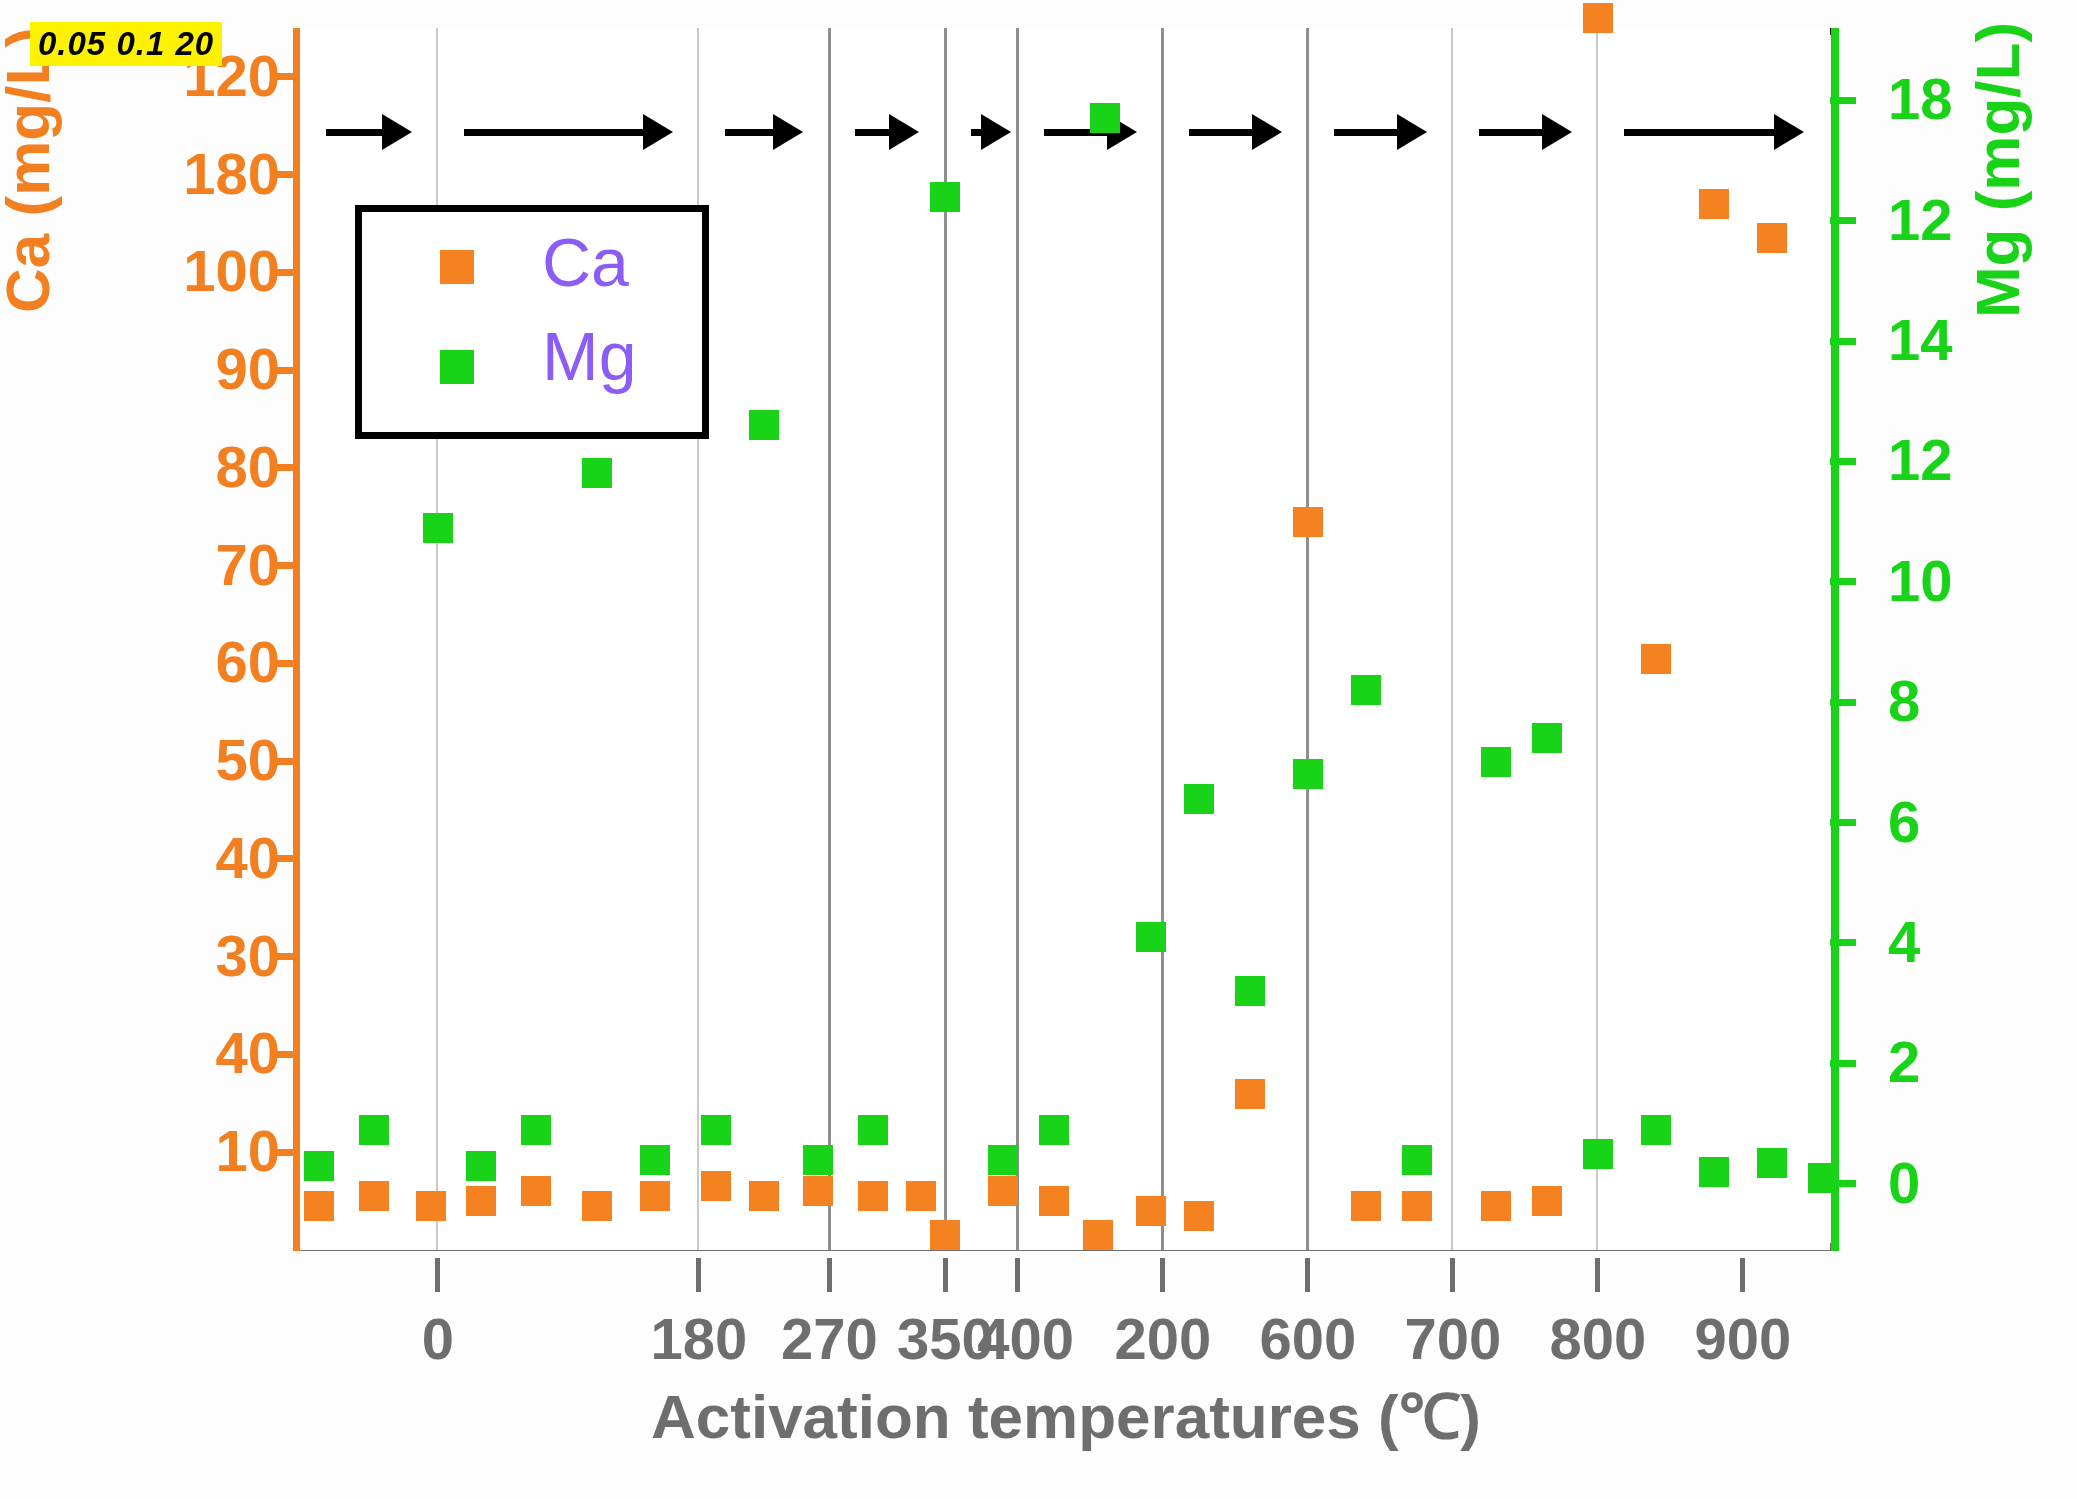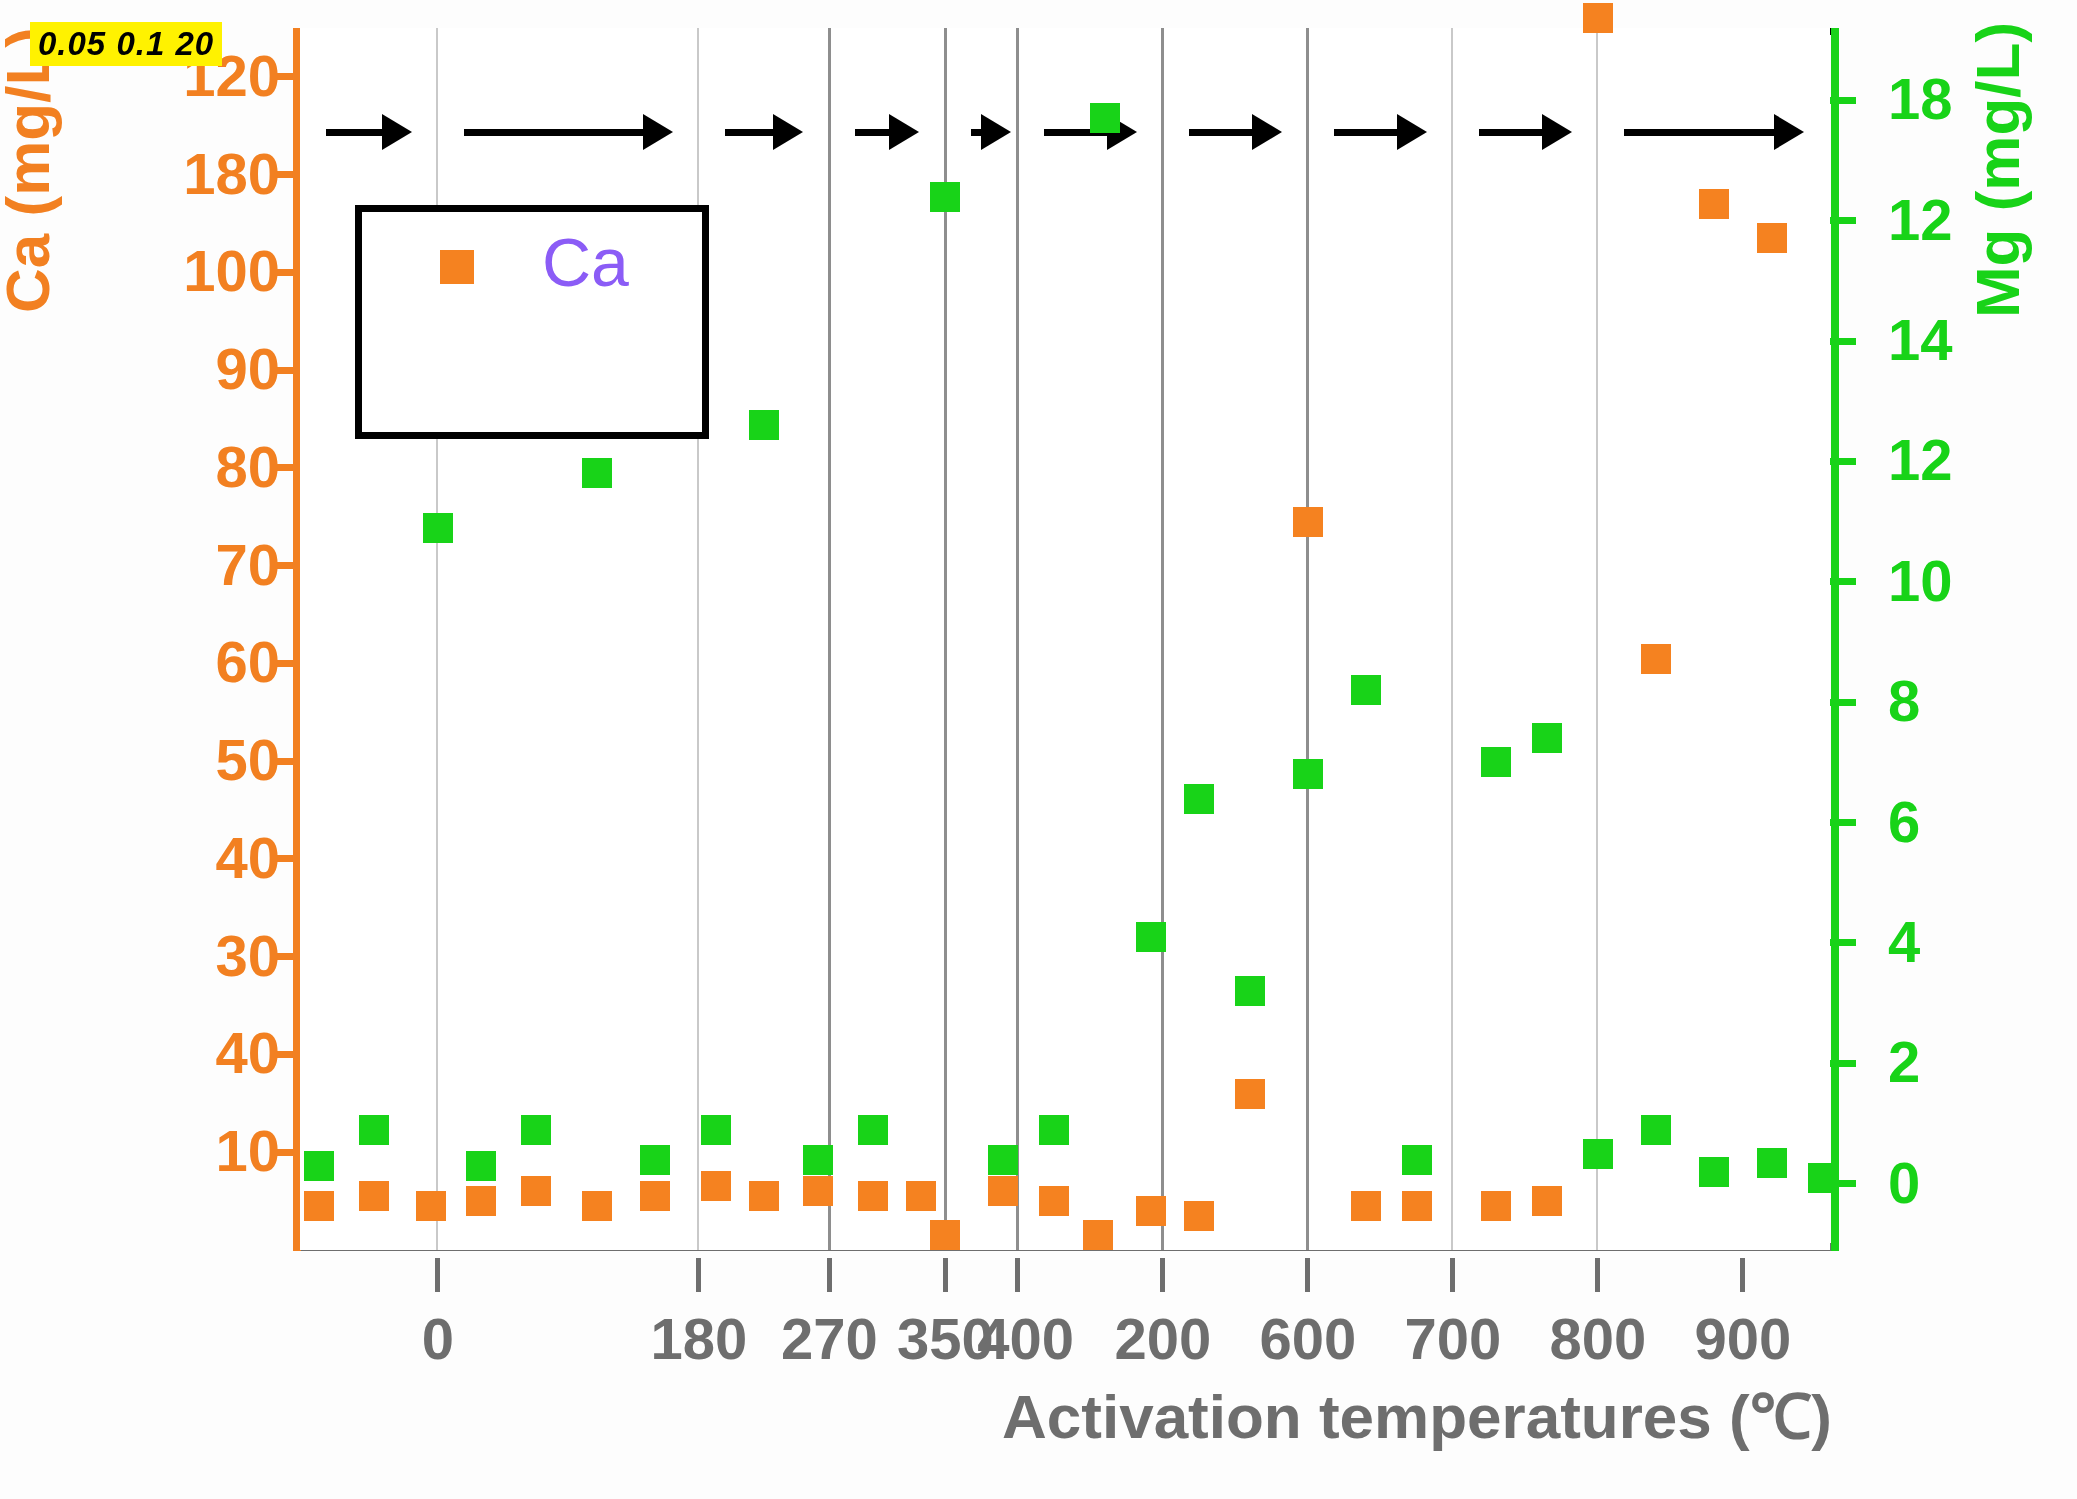--- a/index.html
+++ b/index.html
@@ -17,21 +17,21 @@
   .gridline.faint{background:#c9c9c9;width:2px;}
   .ylab-left{position:absolute;text-align:right;color:#F28021;font-size:58px;font-weight:bold;line-height:1;white-space:nowrap;}
   .ylab-right{position:absolute;text-align:left;color:#18D318;font-size:58px;font-weight:bold;line-height:1;white-space:nowrap;}
   .xlab{position:absolute;color:#6e6e6e;font-size:58px;font-weight:bold;line-height:1;text-align:center;white-space:nowrap;}
 
   
   #ytitle-left{position:absolute;left:-8px;top:430px;width:520px;transform:rotate(-90deg);transform-origin:left top;
      color:#F28021;font-size:62px;font-weight:bold;text-align:center;white-space:nowrap;}
   #ytitle-right{position:absolute;left:1962px;top:430px;width:520px;transform:rotate(-90deg);transform-origin:left top;
      color:#18D318;font-size:62px;font-weight:bold;text-align:center;white-space:nowrap;}
-  #xtitle{position:absolute;left:300px;top:1372px;width:1532px;color:#6e6e6e;font-size:62px;font-weight:bold;text-align:right;white-space:nowrap;}
+  #xtitle{position:absolute;left:300px;top:1372px;width:1532px;color:#6e6e6e;font-size:62px;font-weight:bold;text-align:center;white-space:nowrap;}
 
   
   .pt{position:absolute;width:30px;height:30px;}
   .pt.ca{background:#F58220;}
   .pt.mg{background:#18D318;}
 
   
   .arrow{position:absolute;height:36px;}
   .arrow .shaft{position:absolute;left:0;top:15px;height:7px;background:#000;}
   .arrow .head{position:absolute;top:0;right:0;width:0;height:0;
@@ -237,15 +237,19 @@
       <div class="pt mg" style="left:1807.7488151658767px;top:1162.7635467980294px;background:#18D318;"></div>
     </div>
 
   <div id="annot">0.05  0.1  20</div>
 
   <div id="legend">
     <div class="leg-row" style="top:10px;">
       <span class="leg-sw" style="top:28px;background:#F58220;"></span>
       <span class="leg-txt" style="top:6px;">Ca</span>
     </div>
+    <div class="leg-row" style="top:110px;">
+      <span class="leg-sw" style="top:28px;background:#18D318;"></span>
+      <span class="leg-txt" style="top:0px;">Mg</span>
+    </div>
   </div>
 
 </div>
 
 </body></html>

